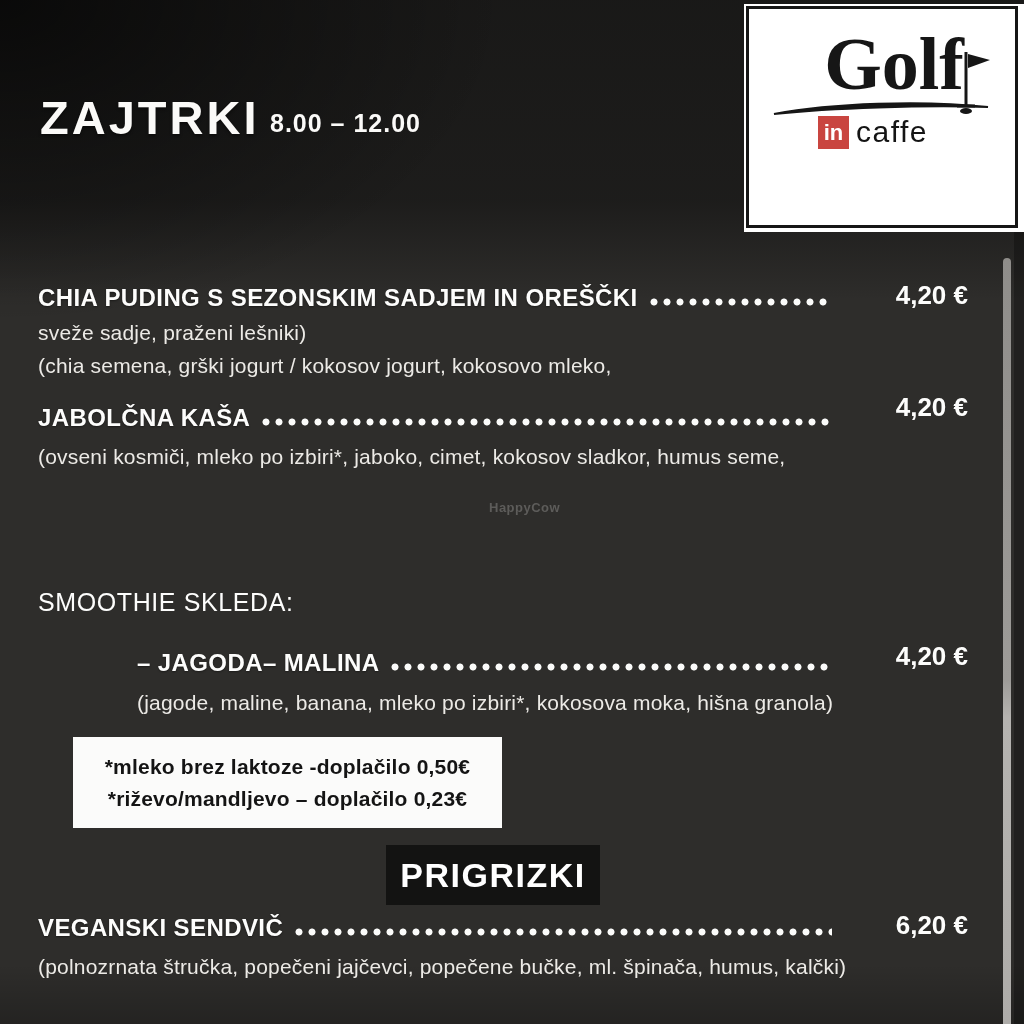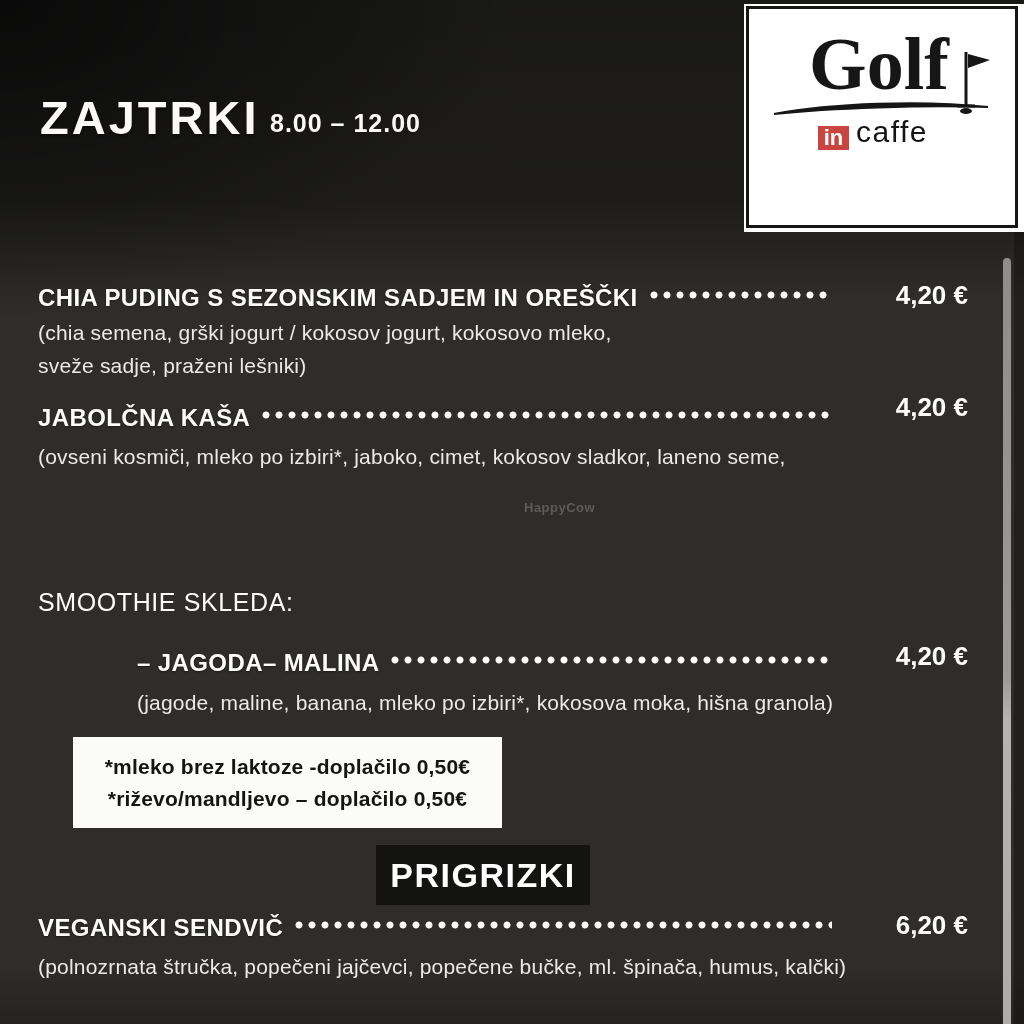--- a/index.html
+++ b/index.html
@@ -21,58 +21,58 @@
 
   
   .zajtrki { position:absolute; left:40px; top:90px; font-size:47px; font-weight:700;
     letter-spacing:3px; color:#fbfaf8; text-shadow:0 2px 3px rgba(0,0,0,.45); }
   .hours { position:absolute; left:270px; top:109px; font-size:25px; font-weight:700;
     letter-spacing:1px; color:#fbfaf8; }
   .smoothie-header { position:absolute; left:38px; top:588px; font-size:25px; font-weight:400;
     letter-spacing:.6px; color:#fdfdfc; }
 
   
-  .item-row { position:absolute; left:38px; width:930px; display:flex; align-items:center; }
+  .item-row { position:absolute; left:38px; width:930px; display:flex; align-items:flex-end; }
   .item-name { font-size:24px; font-weight:700; letter-spacing:.4px; color:#fdfdfc;
     white-space:nowrap; line-height:30px; text-shadow:0 1px 2px rgba(0,0,0,.4); }
   .leader { flex:1; height:10px; margin:0 16px 6px 12px;
     background-image:radial-gradient(circle at 4px 5px, #fbfbfa 3.1px, transparent 3.9px);
     background-size:13px 10px; background-repeat:repeat-x; background-position:0 0; }
   .price { font-size:26px; font-weight:700; color:#fdfdfc; white-space:nowrap; line-height:30px;margin-left:48px; }
   .r2 { transform:translateY(-3px); }
   .r6 { transform:translateY(-7px); }
   .r8 { transform:translateY(-11px); }
   .desc { position:absolute; left:38px; font-size:21px; font-weight:400; letter-spacing:.2px;
     color:#eceae6; line-height:33px; }
   .indent { left:137px; }
 
   
   .note-box { position:absolute; left:73px; top:737px; width:429px; height:91px; background:#fbfbfa;
     display:flex; flex-direction:column; justify-content:center; align-items:center; gap:4px; }
   .note-line { font-size:21px; font-weight:700; letter-spacing:.2px; color:#141414; line-height:28px; }
 
   
-  .prigrizki-box { position:absolute; left:376px; top:845px; width:214px; height:60px;
+  .prigrizki-box { position:absolute; left:386px; top:845px; width:214px; height:60px;
     background:#131312; display:flex; align-items:center; justify-content:center; }
   .prigrizki-label { font-size:34px; font-weight:700; letter-spacing:1.5px; color:#ffffff; }
 
   
   .watermark { position:absolute; left:489px; top:500px; font-size:13px; font-weight:700;
-    letter-spacing:.5px; color:#5d5c5a;margin-left:35px; }
+    letter-spacing:.5px; color:#5d5c5a; }
 
   
   .logo-box { position:absolute; left:744px; top:4px; width:280px; height:228px; background:#ffffff; }
   .logo-border { position:absolute; left:2px; top:2px; right:6px; bottom:4px;
     border:3px solid #161616; pointer-events:none; }
-  .golf-text { position:absolute; left:50px; top:18px; width:170px; text-align:center;
+  .golf-text { position:absolute; left:50px; top:18px; width:170px; text-align:right;
     font-family:"Liberation Serif", serif; font-weight:700; font-size:74px; color:#161616; }
   .logo-flag { position:absolute; left:208px; top:46px; }
   .logo-swoosh { position:absolute; left:28px; top:94px; }
   .logo-sub { position:absolute; left:0; top:110px; width:100%; height:40px; }
-  .in-box { position:absolute; left:74px; top:12px; width:31px; height:24px; background:#c94540;
+  .in-box { position:absolute; left:74px; top:2px; width:31px; height:33px; background:#c94540;
     border:2px solid #c94540; box-sizing:border-box; display:flex; align-items:center; justify-content:center;
     font-size:22px; font-weight:700; color:#ffffff; }
   .caffe-text { position:absolute; left:112px; top:1px; font-size:30px; font-weight:400;
     letter-spacing:1.5px; color:#141414; }
 
   
   .scroll-strip { position:absolute; left:1003px; top:258px; width:8px; height:766px;
     border-radius:4px 4px 0 0;
     background:linear-gradient(to bottom, #8f8d8a 0%, #9d9b98 55%, #b5b3b0 60%, #aeaca9 100%); }
 </style>
@@ -105,49 +105,49 @@
       <span class="caffe-text">caffe</span>
     </div>
   </div>
 
   <div class="item-row" style="top:283px;">
     <span class="item-name">CHIA PUDING S SEZONSKIM SADJEM IN OREŠČKI</span>
     <span class="leader"></span>
     <span class="price r2">4,20 €</span>
   </div>
   <div class="desc" style="top:316px;">
+    <div>sveže sadje, praženi lešniki)</div>
     <div>(chia semena, grški jogurt / kokosov jogurt, kokosovo mleko,</div>
-    <div>sveže sadje, praženi lešniki)</div>
   </div>
 
   <div class="item-row" style="top:403px;">
     <span class="item-name">JABOLČNA KAŠA</span>
     <span class="leader"></span>
     <span class="price r8">4,20 €</span>
   </div>
   <div class="desc" style="top:440px;">
-    <div>(ovseni kosmiči, mleko po izbiri*, jaboko, cimet, kokosov sladkor, laneno seme,</div>
+    <div>(ovseni kosmiči, mleko po izbiri*, jaboko, cimet, kokosov sladkor, humus seme,</div>
   </div>
 
   <div class="watermark">HappyCow</div>
 
   <div class="smoothie-header">SMOOTHIE SKLEDA:</div>
 
   <div class="item-row" style="top:648px; left:137px; width:831px;">
     <span class="item-name">– JAGODA– MALINA</span>
     <span class="leader"></span>
     <span class="price r6">4,20 €</span>
   </div>
   <div class="desc indent" style="top:686px;">
     <div>(jagode, maline, banana, mleko po izbiri*, kokosova moka, hišna granola)</div>
   </div>
 
   <div class="note-box">
     <div class="note-line">*mleko brez laktoze -doplačilo 0,50€</div>
-    <div class="note-line">*riževo/mandljevo – doplačilo 0,50€</div>
+    <div class="note-line">*riževo/mandljevo – doplačilo 0,23€</div>
   </div>
 
   <div class="prigrizki-box">
     <span class="prigrizki-label">PRIGRIZKI</span>
   </div>
 
   <div class="item-row" style="top:913px;">
     <span class="item-name">VEGANSKI SENDVIČ</span>
     <span class="leader"></span>
     <span class="price r2">6,20 €</span>

